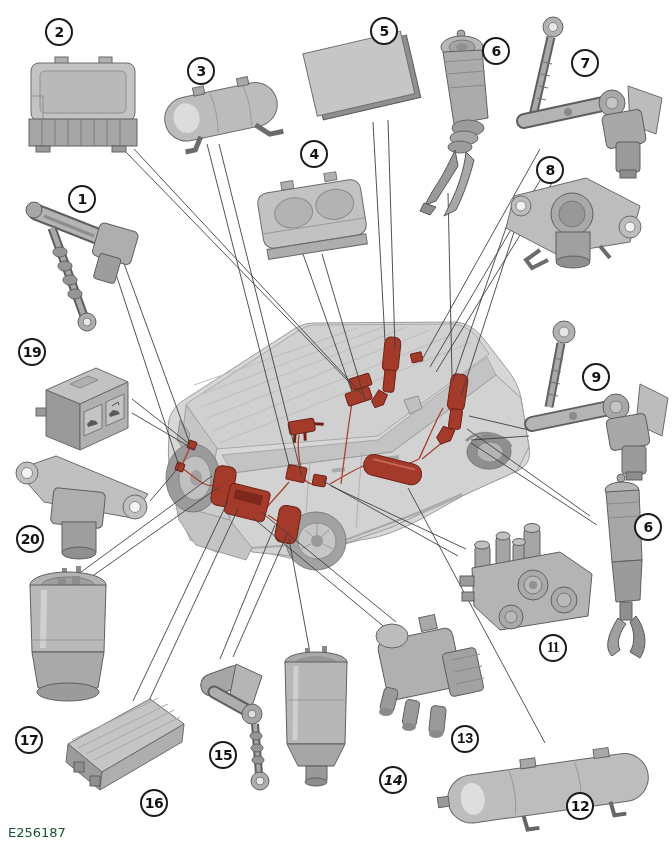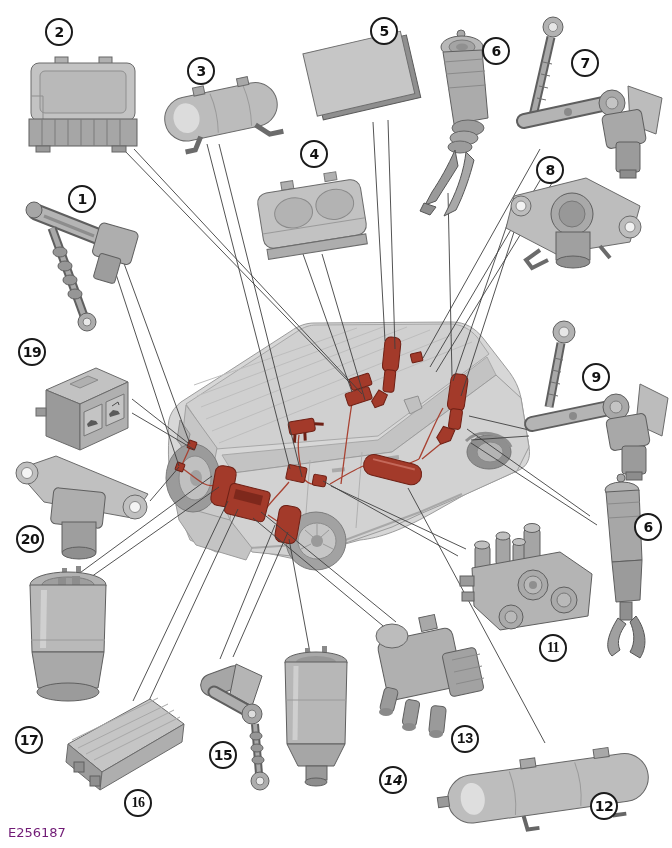--- a/index.html
+++ b/index.html
@@ -4,21 +4,21 @@
 <style>
   html,body{margin:0;padding:0;background:#fff;}
   .stage{position:relative;width:672px;height:848px;background:#fff;overflow:hidden;
          font-family:"DejaVu Sans","Liberation Sans",sans-serif;}
   .stage svg{position:absolute;left:0;top:0;}
   .callout{position:absolute;width:28px;height:28px;box-sizing:border-box;
            border:2px solid #1b1b1b;border-radius:50%;background:#fff;
            display:flex;align-items:center;justify-content:center;
            font-size:14px;font-weight:bold;color:#111;
            transform:translate(-50%,-50%);letter-spacing:-0.5px;}
-  .figcode{position:absolute;left:8px;bottom:8px;font-size:13px;color:#701a75;}
+  .figcode{position:absolute;left:8px;bottom:8px;font-size:13px;color:#14532d;}
 </style>
 </head>
 <body>
 
 <div class="stage">
 
 <svg width="672" height="848" viewBox="0 0 672 848">
 
   <g>
     <path d="M169,437 C166,420 171,410 181,402 L291,331 C298,326 306,323 314,323
@@ -402,25 +402,25 @@
       <div class="callout" style="left: 59px; top: 32px; border-color: rgb(27, 27, 27);">2</div>
       <div class="callout" style="left: 201px; top: 71px; border-color: rgb(27, 27, 27);">3</div>
       <div class="callout" style="left: 314px; top: 154px; border-color: rgb(27, 27, 27);">4</div>
       <div class="callout" style="left: 384px; top: 31px; border-color: rgb(27, 27, 27);">5</div>
       <div class="callout" style="left: 496px; top: 51px; border-color: rgb(27, 27, 27);">6</div>
       <div class="callout" style="left: 585px; top: 63px; border-color: rgb(27, 27, 27);">7</div>
       <div class="callout" style="left: 550px; top: 170px; border-color: rgb(27, 27, 27);">8</div>
       <div class="callout" style="left: 596px; top: 377px; border-color: rgb(27, 27, 27);">9</div>
       <div class="callout" style="left: 648px; top: 527px; border-color: rgb(27, 27, 27);">6</div>
       <div class="callout" style="left: 553px; top: 648px; border-color: rgb(27, 27, 27); font-family: Liberation Serif, serif;">11</div>
-      <div class="callout" style="left: 604px; top: 806px; border-color: rgb(27, 27, 27);">12</div>
+      <div class="callout" style="left: 580px; top: 806px; border-color: rgb(27, 27, 27);">12</div>
       <div class="callout" style="left: 465px; top: 739px; border-color: rgb(27, 27, 27); font-family: Liberation Mono, monospace;">13</div>
       <div class="callout" style="left: 393px; top: 780px; border-color: rgb(27, 27, 27); font-style: italic;">14</div>
       <div class="callout" style="left: 223px; top: 755px; border-color: rgb(27, 27, 27); text-align: center;">15</div>
-      <div class="callout" style="left: 138px; top: 803px; border-color: rgb(27, 27, 27); font-family: Liberation Serif, serif;">16</div>
+      <div class="callout" style="left: 154px; top: 803px; border-color: rgb(27, 27, 27);">16</div>
       <div class="callout" style="left: 29px; top: 712px; border-color: rgb(27, 27, 27); margin-top: 28px;">17</div>
       <div class="callout" style="left: 30px; top: 539px; border-color: rgb(27, 27, 27);">20</div>
       <div class="callout" style="left: 32px; top: 352px; border-color: rgb(27, 27, 27);">19</div>
     </div>
 
 <div class="figcode">E256187</div>
 
 </div>
 
 </body></html>

